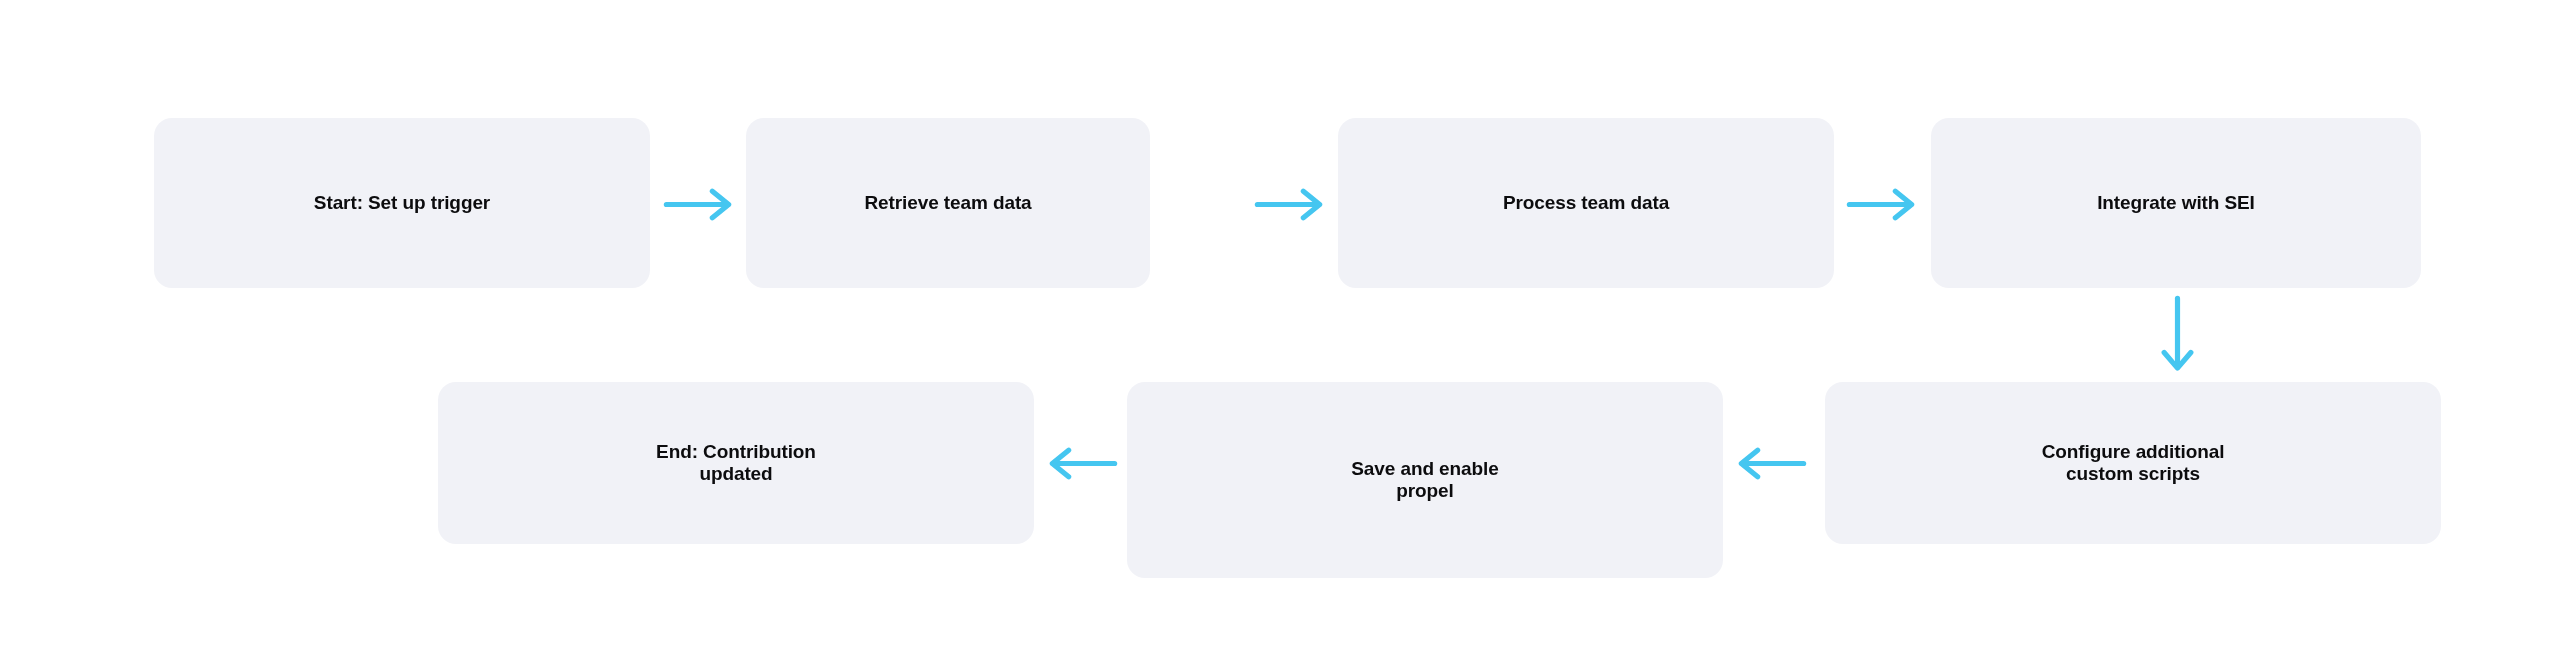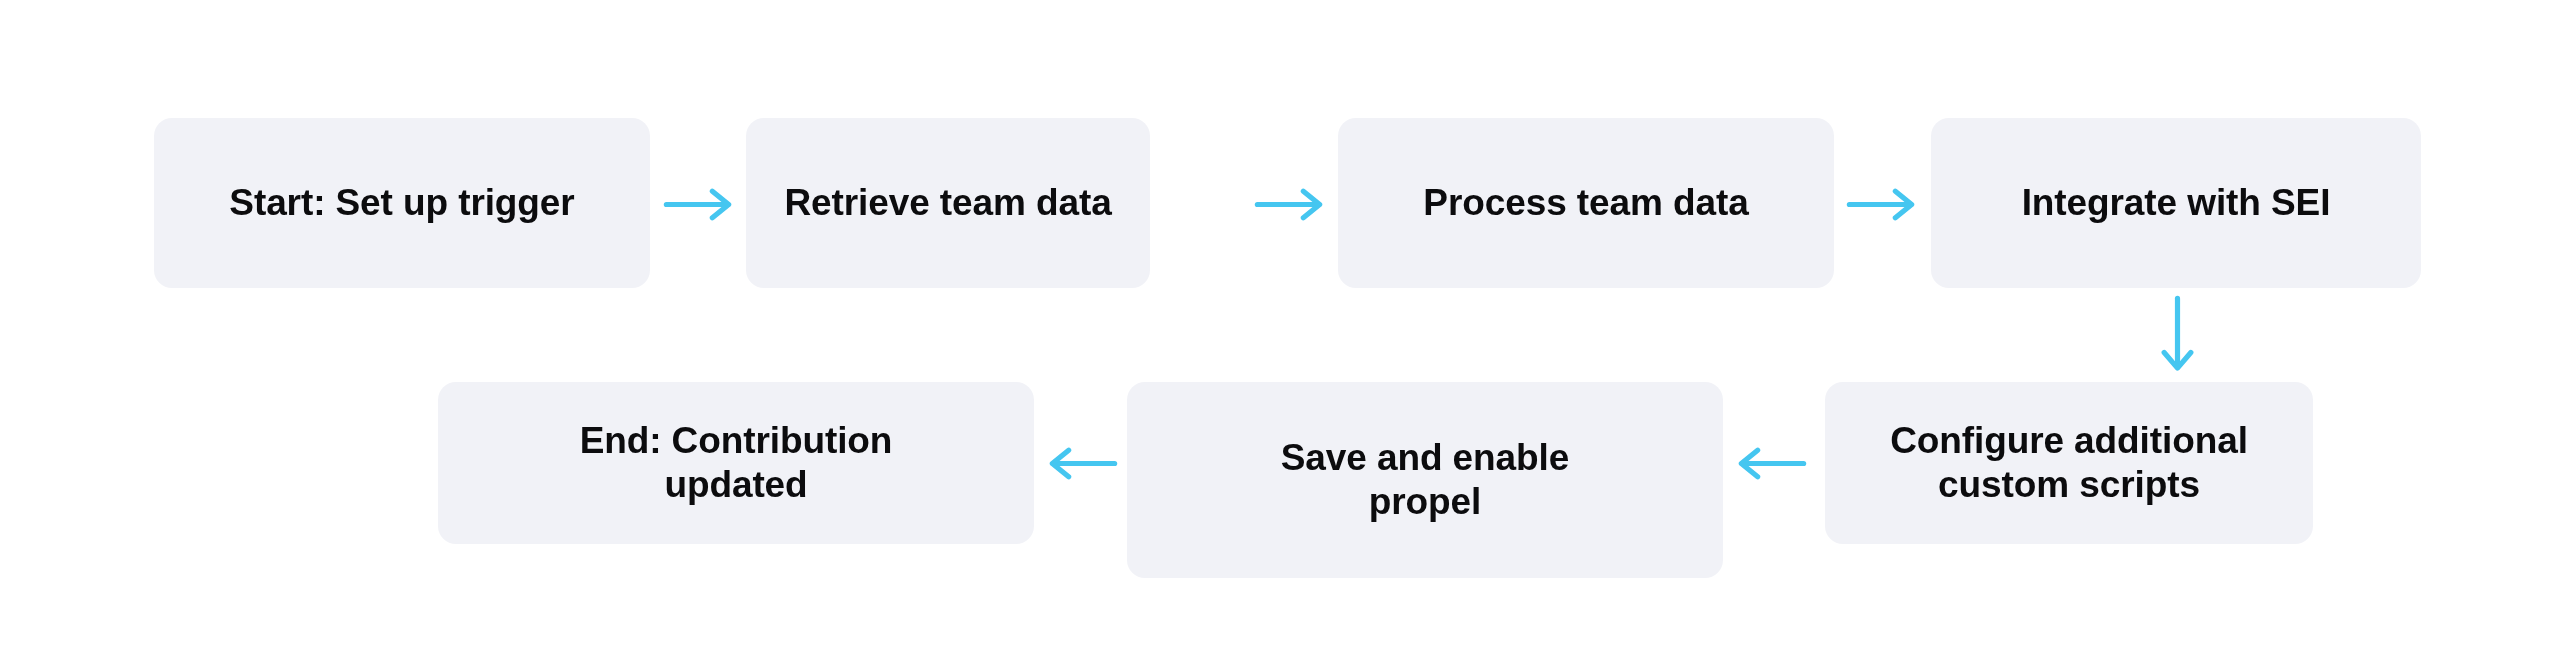--- a/index.html
+++ b/index.html
@@ -26,21 +26,21 @@
     border-radius: 18px;
     display: flex;
     align-items: center;
     justify-content: center;
     box-sizing: border-box;
     padding: 7.5px 19.4px;
   }
   .node-label {
     font-family: "Liberation Sans", "DejaVu Sans", sans-serif;
     font-weight: 700;
-    font-size: 37px;
+    font-size: 19px;
     line-height: 1.18;
     color: #0C0C0E;
     text-align: center;
     letter-spacing: -0.1px;
     white-space: pre-line;
   }
   .edge {
     position: absolute;
   }
   .edge svg {
@@ -62,21 +62,21 @@
   </div>
 
   <div class="node" style="left:1338px; top:118px; width:496px; height:170px;">
     <span class="node-label">Process team data</span>
   </div>
 
   <div class="node" style="left:1931px; top:118px; width:490px; height:170px;">
     <span class="node-label">Integrate with SEI</span>
   </div>
 
-  <div class="node" style="left:1825px; top:382px; width:488px; height:162px;">
+  <div class="node" style="left:1825px; top:382px; width:616px; height:162px;">
     <span class="node-label">Configure additional
 custom scripts</span>
   </div>
 
   <div class="node" style="left:1127px; top:382px; width:596px; height:196px;">
     <span class="node-label">Save and enable
 propel</span>
   </div>
 
   <div class="node" style="left:438px; top:382px; width:596px; height:162px;">

